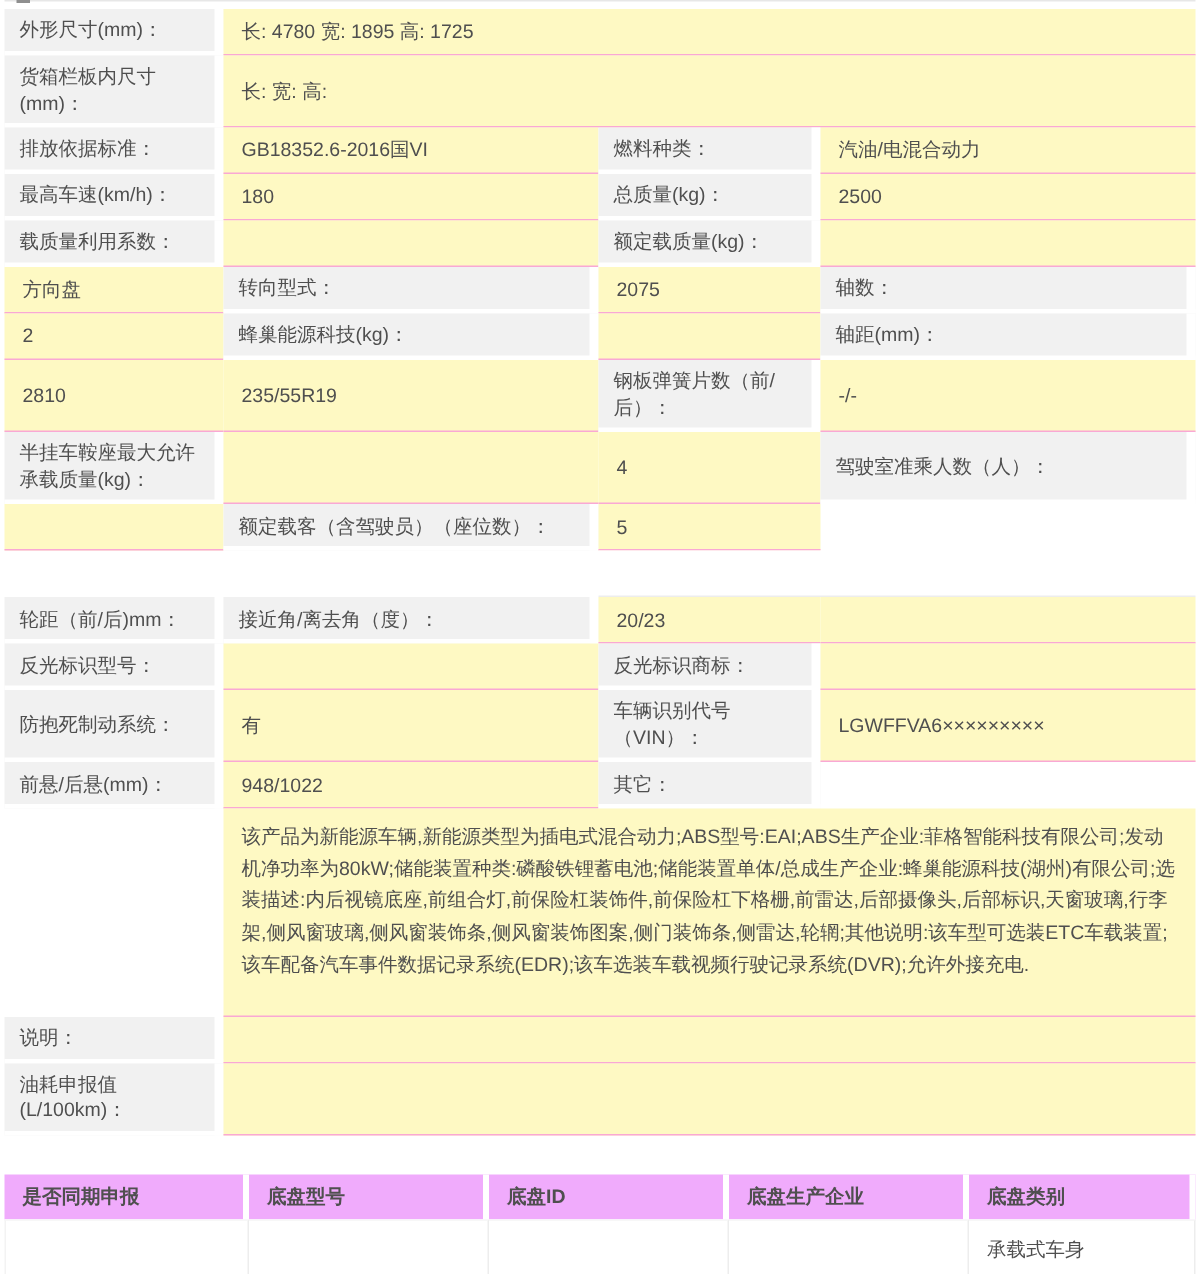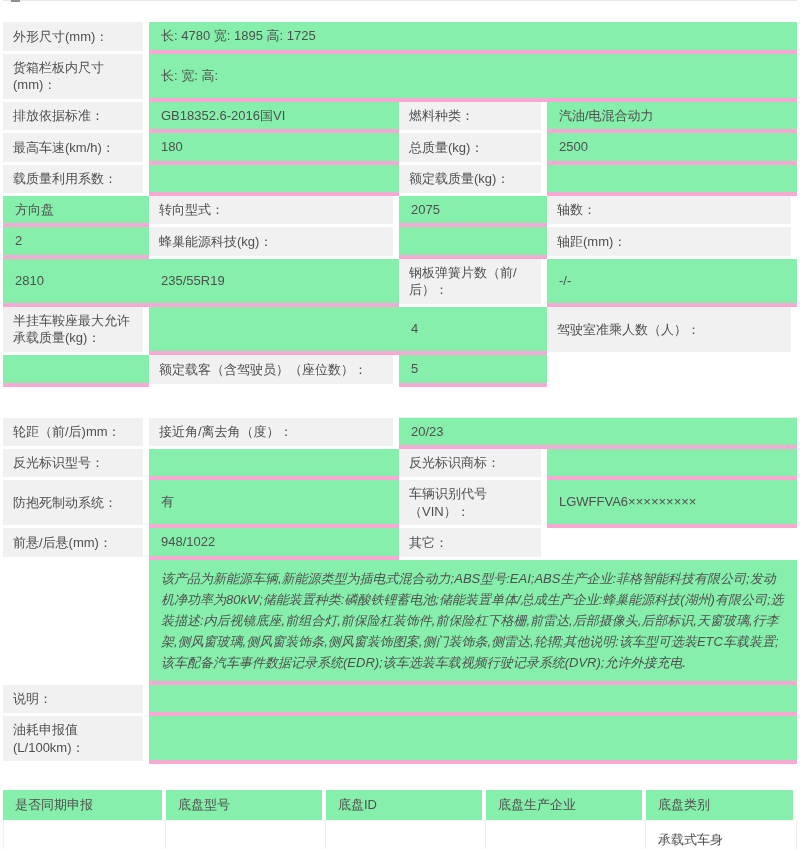--- a/index.html
+++ b/index.html
@@ -3,32 +3,32 @@
 <meta charset="utf-8">
 <style>
   html, body { margin:0; padding:0; background:#fff; }
   body { width:800px; font-family:"Liberation Sans","DejaVu Sans",sans-serif; color:#4f4f4f; }
   .page { padding:0 3px; }
 
   .top-line { position:relative; height:5px; border-top:1px solid #e7e7e7; }
   .top-tick { position:absolute; left:8px; top:-2px; width:9px; height:3px; background:#8f8f8f; }
 
   
-  .spec { display:grid; grid-template-columns:146px 250px 148px 1fr;margin-top:16px; }
+  .spec { display:grid; grid-template-columns:146px 250px 148px 1fr; }
   .cell { box-sizing:border-box; font-size:13px; min-height:31px; display:flex; align-items:center; }
   .lbl { background:#f1f1f1; border-bottom:3px solid #fff; border-right:6px solid #fff; padding:5px 10px; line-height:1.35; }
-  .val { background:#86efac; border-bottom:4px solid #f9a8d4; padding:5px 12px; line-height:1.35; }
+  .val { background:#fef9c3; border-bottom:1px solid #f9a8d4; padding:5px 12px; line-height:1.35; }
   .span3 { grid-column:2 / 5; }
   .blank { grid-column:3 / 5; background:#fff; border-bottom:1px solid #ededed; }
-  .val.big { display:block; line-height:1.62; padding-top:8px; padding-bottom:8px;font-style:italic; }
+  .val.big { display:block; line-height:1.62; padding-top:8px; padding-bottom:24px; }
 
   
   .sub { display:grid; grid-template-columns:163px 160px 160px 160px 1fr; margin-top:26px; }
-  .th { box-sizing:border-box; background:#86efac; font-size:13px; padding:6px 12px; min-height:28px;
-        display:flex; align-items:center; border-right:4px solid #fff; }
+  .th { box-sizing:border-box; background:#f0abfc; font-size:13px; padding:6px 12px; min-height:28px;
+        display:flex; align-items:center; border-right:4px solid #fff;font-weight:bold; }
   .td { box-sizing:border-box; background:#fff; font-size:13px; padding:10px 12px; min-height:40px;
         display:flex; align-items:center; border-right:1px solid #ededed; border-bottom:1px solid #ededed; border-top:1px solid #f7f7f7; }
   .td.first { border-left:1px solid #f3f3f3; }
 </style>
 </head>
 <body>
 
 <div class="page">
 
   <div class="top-line">

